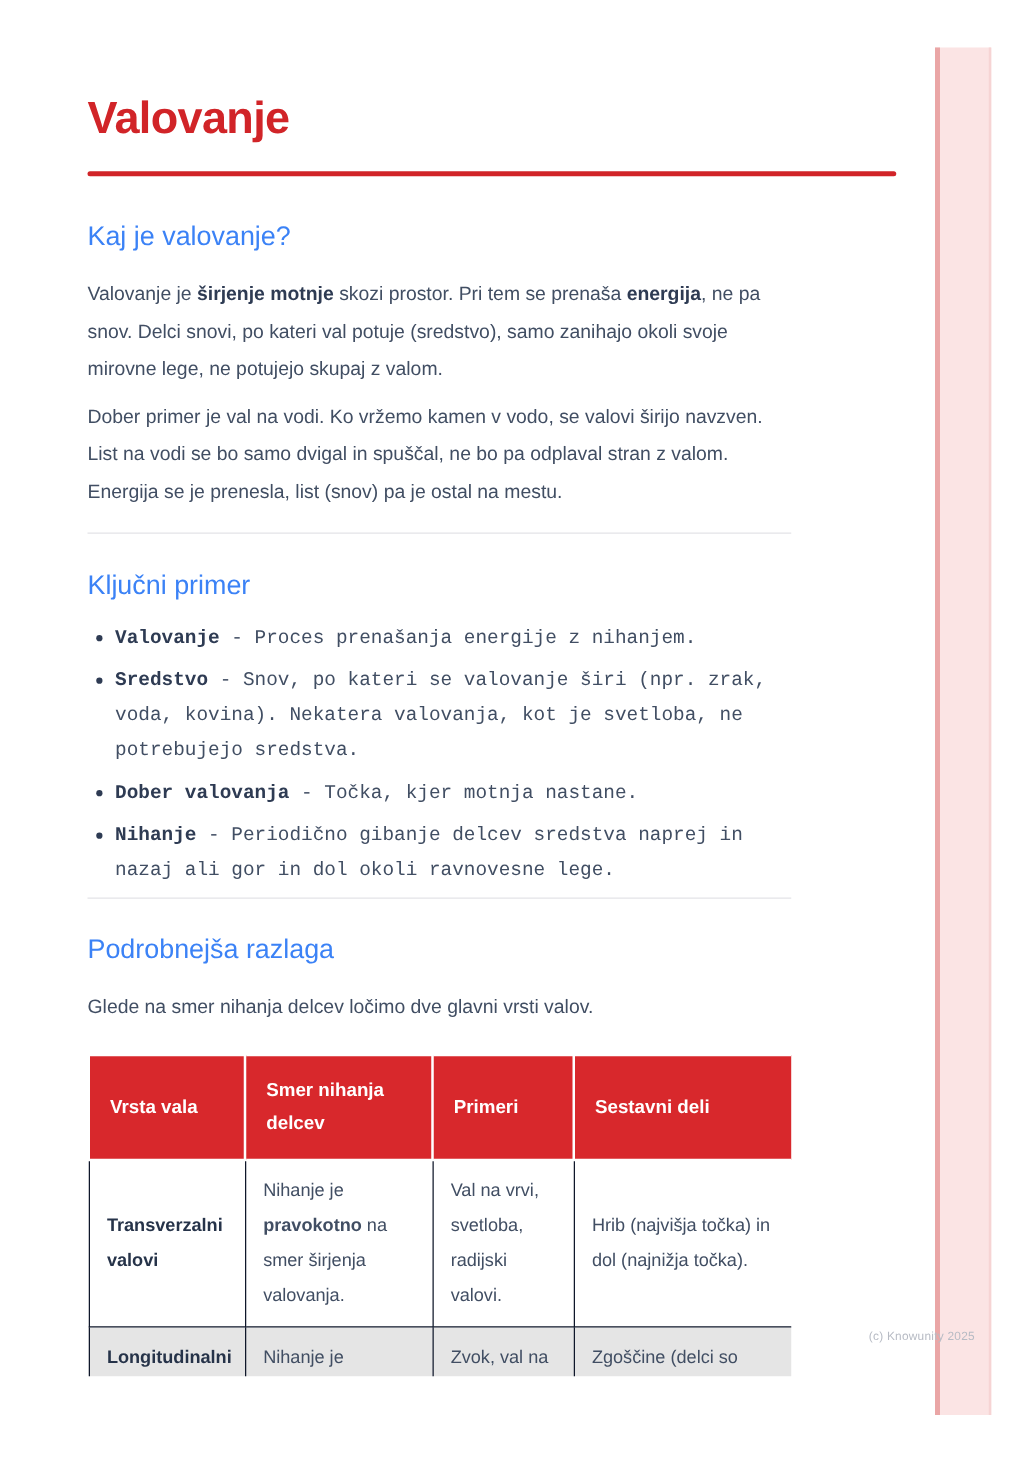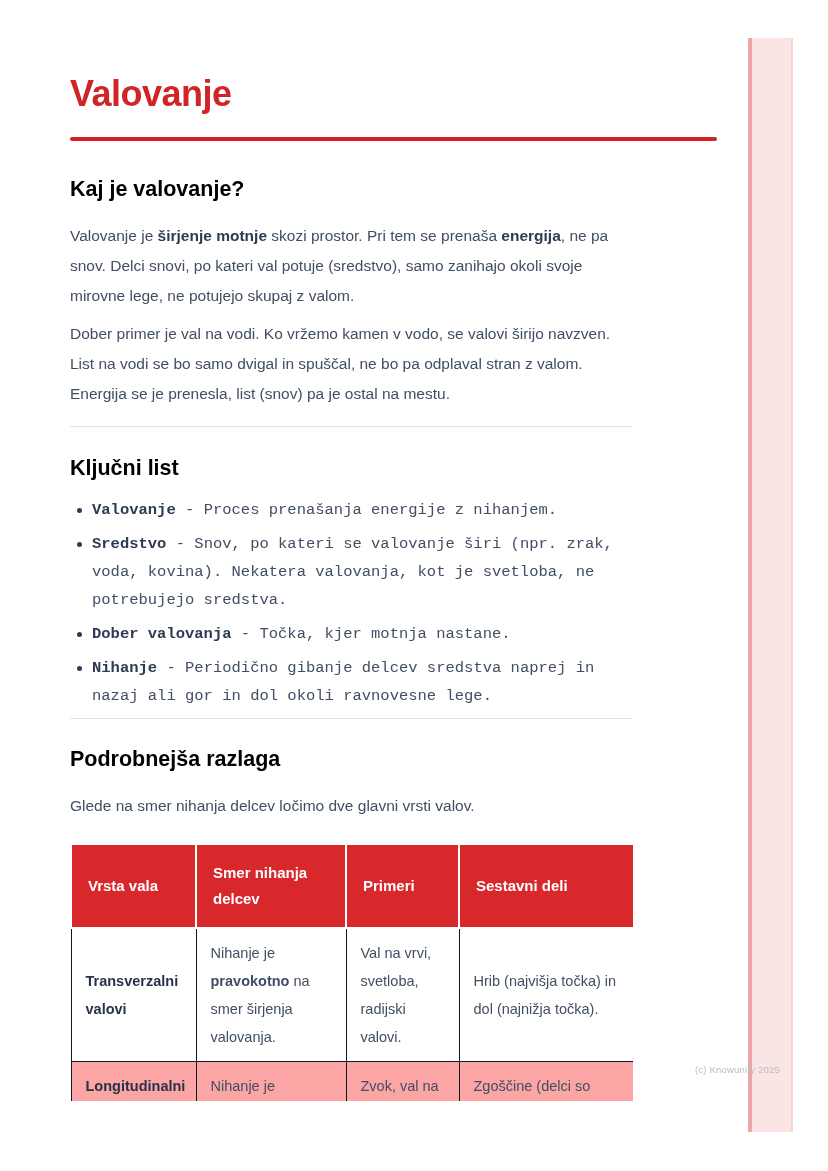--- a/index.html
+++ b/index.html
@@ -23,21 +23,21 @@
 
   h1.doc-title {
     margin-top:72px; font-size:36px; line-height:43px; font-weight:700;
     color:#d12428; letter-spacing:-0.5px;
   }
   .title-rule { margin-top:22px; width:647px; height:4px; background:#d12428; border-radius:2px; }
 
   section, .inner { width:563px; }
 
   h2.section-heading {
-    color:#000000; font-size:21.5px; line-height:28px; font-weight:700;
+    color:#3b82f6; font-size:21.5px; line-height:28px; font-weight:400;
   }
   .s1 h2.section-heading { margin-top:34px; }
   .s2 h2.section-heading { margin-top:27px; }
   .s3 h2.section-heading { margin-top:26px; }
 
   h3.sub-heading { color:#e2581d; font-size:17.5px; line-height:24px; font-weight:700; margin-top:36px; }
 
   p.body-text { width:563px; font-size:15.5px; line-height:30px; color:#414e63; margin-top:18px; }
   p.body-text + p.body-text { margin-top:8px; }
   p.body-text strong, li strong { font-weight:700; color:#2e3b53; }
@@ -62,21 +62,21 @@
     line-height:26px; text-align:left; vertical-align:middle;
     padding:15px 16px; border:2px solid #ffffff;
   }
   table.wave-table thead tr { height:83px; }
   table.wave-table td {
     border:1px solid #0f172a; padding:10px 14px; font-size:14.5px;
     line-height:28px; color:#414e63; vertical-align:middle; background:#ffffff;
   }
   table.wave-table tbody tr.row-main { height:132px; }
   table.wave-table td.cell-type { font-weight:700; color:#263349; }
-  table.wave-table tr.row-alt td { background:#fca5a5; }
+  table.wave-table tr.row-alt td { background:#e5e5e5; }
 </style>
 </head>
 <body>
 
 <div class="page">
 
   <div class="stripe"></div>
   <div class="watermark">(c) Knowunity 2025</div>
 
   <div class="content">
@@ -86,21 +86,21 @@
 
     <section class="s1">
       <h2 class="section-heading">Kaj je valovanje?</h2>
       <p class="body-text"><span>Valovanje je </span><strong>širjenje motnje</strong><span> skozi prostor. Pri tem se prenaša </span><strong>energija</strong><span>, ne pa snov. Delci snovi, po kateri val potuje (sredstvo), samo zanihajo okoli svoje mirovne lege, ne potujejo skupaj z valom.</span></p>
       <p class="body-text">Dober primer je val na vodi. Ko vržemo kamen v vodo, se valovi širijo navzven. List na vodi se bo samo dvigal in spuščal, ne bo pa odplaval stran z valom. Energija se je prenesla, list (snov) pa je ostal na mestu.</p>
     </section>
 
     <hr class="divider d1">
 
     <section class="s2">
-      <h2 class="section-heading">Ključni list</h2>
+      <h2 class="section-heading">Ključni primer</h2>
       <ul class="terms">
         <li><strong>Valovanje</strong><span> - </span><span>Proces prenašanja energije z nihanjem.</span></li>
         <li><strong>Sredstvo</strong><span> - </span><span>Snov, po kateri se valovanje širi (npr. zrak, voda, kovina). Nekatera valovanja, kot je svetloba, ne potrebujejo sredstva.</span></li>
         <li><strong>Dober valovanja</strong><span> - </span><span>Točka, kjer motnja nastane.</span></li>
         <li><strong>Nihanje</strong><span> - </span><span>Periodično gibanje delcev sredstva naprej in nazaj ali gor in dol okoli ravnovesne lege.</span></li>
       </ul>
     </section>
 
     <hr class="divider">
 

